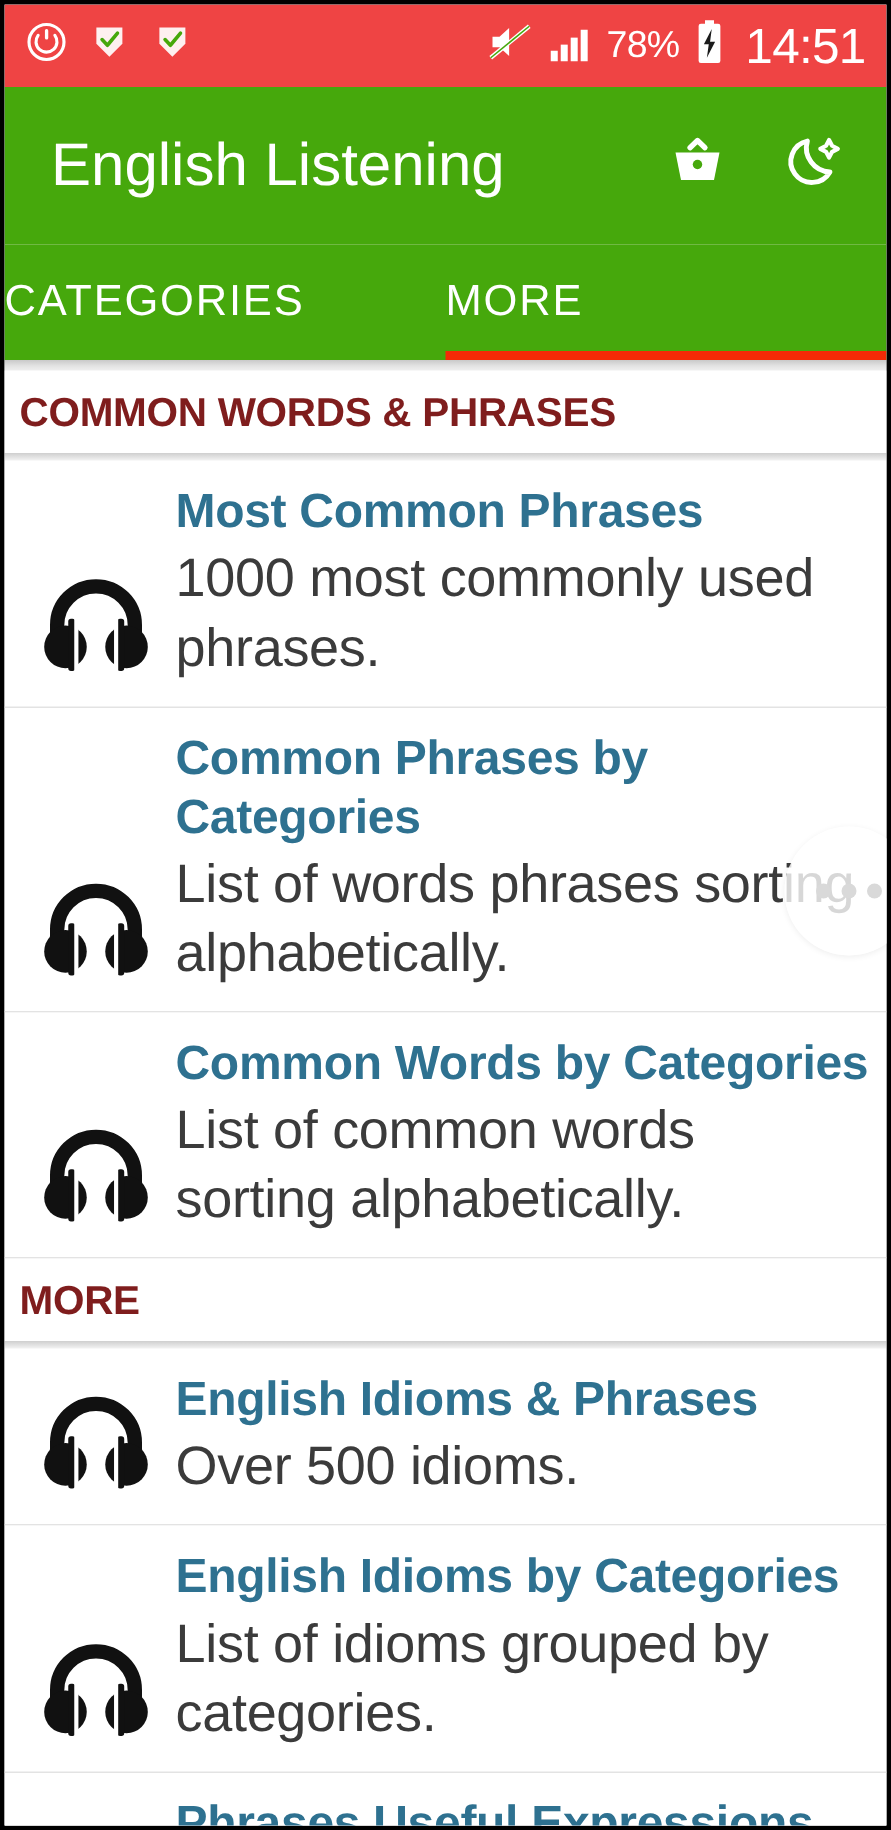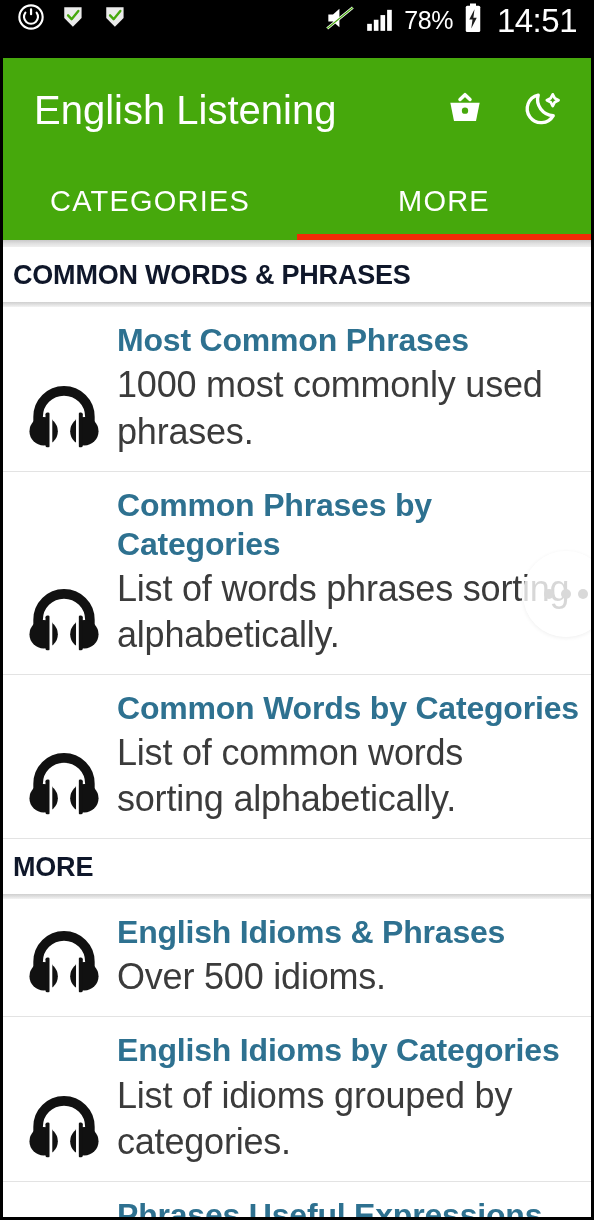--- a/index.html
+++ b/index.html
@@ -17,23 +17,23 @@
     width: 594px;
     height: 1220px;
     background: #efefef;
     border: 3px solid #000;
     overflow: hidden;
   }
 
   
   .statusbar {
     height: 55px;
-    background: #000000;
-    display: flex;
-    align-items: flex-start;
+    background: #ef4444;
+    display: flex;
+    align-items: center;
     padding: 0 14px 0 14px;
     color: #ffffff;
   }
   .status-left {
     display: flex;
     align-items: center;
     gap: 16px;
   }
   .status-right {
     margin-left: auto;
@@ -82,21 +82,21 @@
   .tabbar {
     height: 77px;
     background: #46a80c;
     display: flex;
     position: relative;
   }
   .tab {
     flex: 1;
     display: flex;
     align-items: center;
-    justify-content: center;
+    justify-content: flex-start;
     color: #ffffff;
     font-size: 29px;
     letter-spacing: 1.2px;
     font-weight: 400;
     cursor: pointer;
   }
   .tab-indicator {
     position: absolute;
     bottom: 0;
     height: 6px;
@@ -111,21 +111,21 @@
   }
 
   
   .list {
     background: #efefef;
     position: relative;
   }
 
   .section-header {
     background: #ffffff;
-    color: #0f172a;
+    color: #7f1d1d;
     font-size: 27px;
     font-weight: bold;
     letter-spacing: -0.2px;
     padding: 12px 0 11px 10px;
     line-height: 1.2;
     white-space: nowrap;
   }
   .section-sep {
     height: 5px;
     background: linear-gradient(to bottom, #cfcfcf 0%, #e4e4e4 60%, #f3f3f3 100%);

